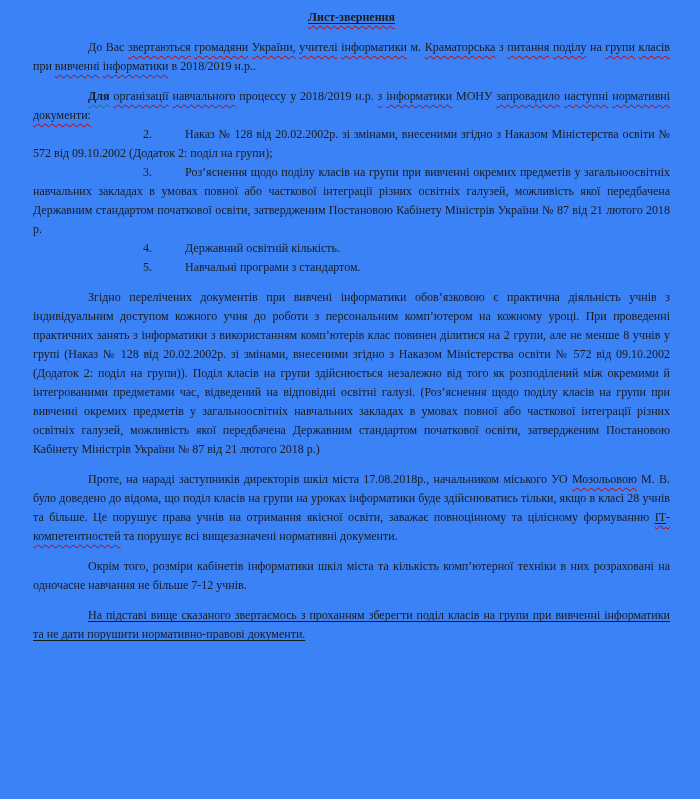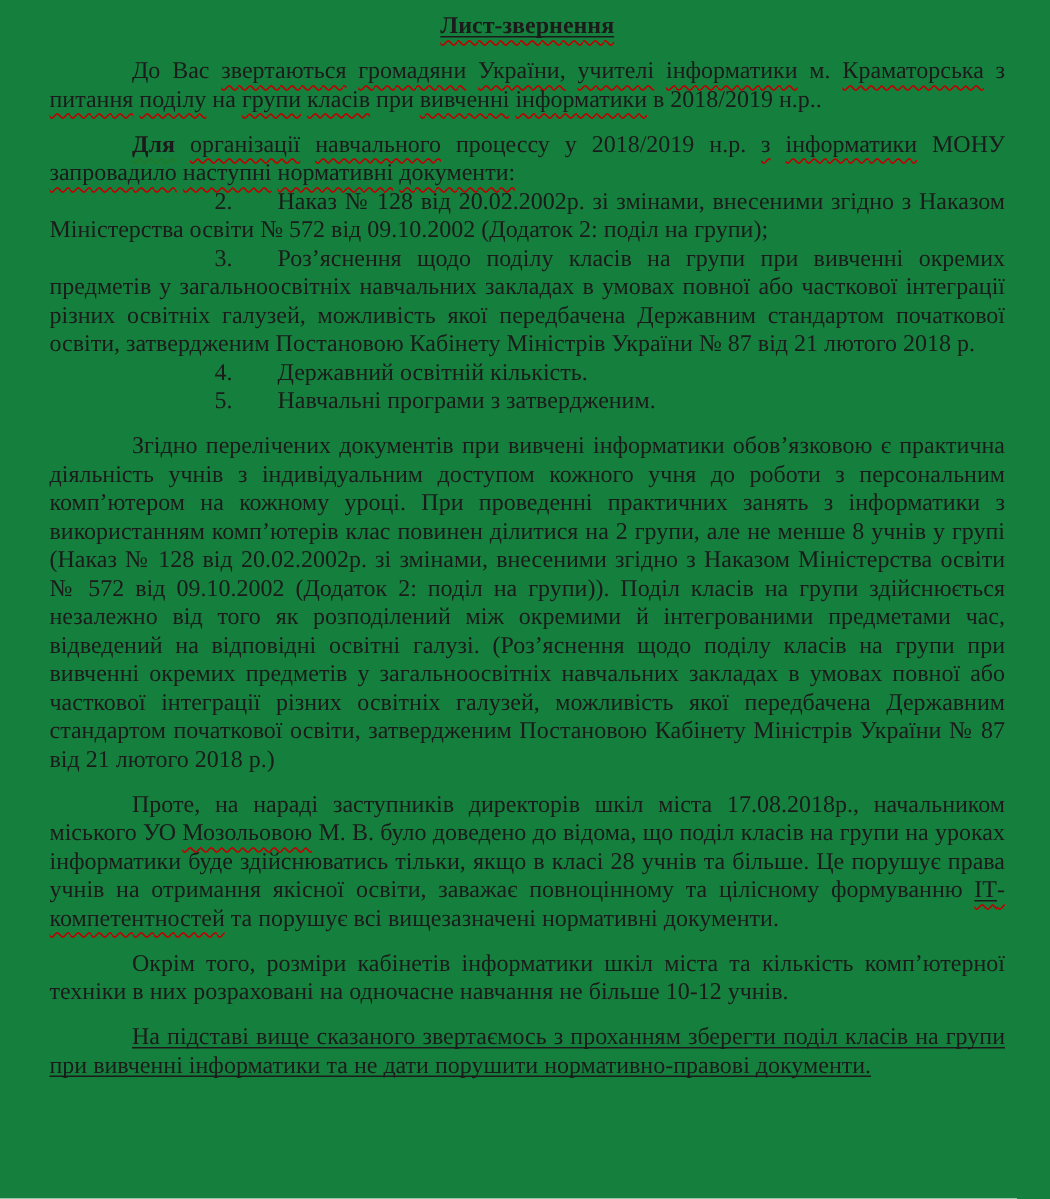--- a/index.html
+++ b/index.html
@@ -6,24 +6,24 @@
     margin: 0;
     padding: 0;
     background: #ffffff;
   }
   .page {
     position: relative;
     width: 700px;
     height: 799px;
     box-sizing: border-box;
     padding: 6px 30px 0 33px;
-    background: #15803d;
+    background: #3b82f6;
     overflow: hidden;
     font-family: "Liberation Serif", "DejaVu Serif", serif;
-    font-size: 16px;
+    font-size: 12px;
     line-height: 19px;
     color: #1b1b1b;
   }
   p.para {
     margin: 11px 0 0 0;
     padding: 0;
     text-align: justify;
   }
   p.title {
     margin-top: 2px;
@@ -70,20 +70,20 @@
 <body>
 
 <div class="page">
   <div>
       <p class="para title"><span class="m-red"><span class="m-u">Лист-звернення</span></span></p>
       <p class="para body"><span>До Вас </span><span class="m-red">звертаються</span><span> </span><span class="m-red">громадяни</span><span> </span><span class="m-red">України,</span><span> </span><span class="m-red">учителі</span><span> </span><span class="m-red">інформатики</span><span> м. </span><span class="m-red">Краматорська</span><span> з </span><span class="m-red">питання</span><span> </span><span class="m-red">поділу</span><span> на </span><span class="m-red">групи</span><span> </span><span class="m-red">класів</span><span> при </span><span class="m-red">вивченні</span><span> </span><span class="m-red">інформатики</span><span> в 2018/2019 н.р..</span></p>
       <p class="para body"><span class="m-green">Для</span><span> </span><span class="m-red">організації</span><span> </span><span class="m-red">навчального</span><span> процессу у 2018/2019 н.р. </span><span class="m-red">з</span><span> </span><span class="m-red">інформатики</span><span> МОНУ </span><span class="m-red">запровадило</span><span> </span><span class="m-red">наступні</span><span> </span><span class="m-red">нормативні</span><span> </span><span class="m-red">документи:</span></p>
       <p class="para list"><span class="num">2.</span><span>Наказ № 128 від 20.02.2002р. зі змінами, внесеними згідно з Наказом Міністерства освіти № 572 від 09.10.2002 (Додаток 2: поділ на групи);</span></p>
       <p class="para list"><span class="num">3.</span><span>Роз’яснення щодо поділу класів на групи при вивченні окремих предметів у загальноосвітніх навчальних закладах в умовах повної або часткової інтеграції різних освітніх галузей, можливість якої передбачена Державним стандартом початкової освіти, затвердженим Постановою Кабінету Міністрів України № 87 від 21 лютого 2018 р.</span></p>
       <p class="para list"><span class="num">4.</span><span>Державний освітній кількість.</span></p>
-      <p class="para list"><span class="num">5.</span><span>Навчальні програми з затвердженим.</span></p>
+      <p class="para list"><span class="num">5.</span><span>Навчальні програми з стандартом.</span></p>
       <p class="para body"><span>Згідно перелічених документів при вивчені інформатики обов’язковою є практична діяльність учнів з індивідуальним доступом кожного учня до роботи з персональним комп’ютером на кожному уроці. При проведенні практичних занять з інформатики з використанням комп’ютерів клас повинен ділитися на 2 групи, але не менше 8 учнів у групі (Наказ № 128 від 20.02.2002р. зі змінами, внесеними згідно з Наказом Міністерства освіти № 572 від 09.10.2002 (Додаток 2: поділ на групи)). Поділ класів на групи здійснюється незалежно від того як розподілений між окремими й інтегрованими предметами час, відведений на відповідні освітні галузі. (Роз’яснення щодо поділу класів на групи при вивченні окремих предметів у загальноосвітніх навчальних закладах в умовах повної або часткової інтеграції різних освітніх галузей, можливість якої передбачена Державним стандартом початкової освіти, затвердженим Постановою Кабінету Міністрів України № 87 від 21 лютого 2018 р.)</span></p>
       <p class="para body"><span>Проте, на нараді заступників директорів шкіл міста 17.08.2018р., начальником міського УО </span><span class="m-red">Мозольовою</span><span> М. В. було доведено до відома, що поділ класів на групи на уроках інформатики буде здійснюватись тільки, якщо в класі 28 учнів та більше. Це порушує права учнів на отримання якісної освіти, заважає повноцінному та цілісному формуванню </span><span class="m-red"><span class="m-u">ІТ</span></span><span class="m-red">-компетентностей</span><span> та порушує всі вищезазначені нормативні документи.</span></p>
-      <p class="para body"><span>Окрім того, розміри кабінетів інформатики шкіл міста та кількість комп’ютерної техніки в них розраховані на одночасне навчання не більше 10-12 учнів.</span></p>
+      <p class="para body"><span>Окрім того, розміри кабінетів інформатики шкіл міста та кількість комп’ютерної техніки в них розраховані на одночасне навчання не більше 7-12 учнів.</span></p>
       <p class="para request"><span class="m-u">На підставі вище сказаного звертаємось з проханням зберегти поділ класів на групи при вивченні інформатики та не дати порушити нормативно-правові документи.</span></p>
     </div>
 
 </div>
 
 </body></html>

